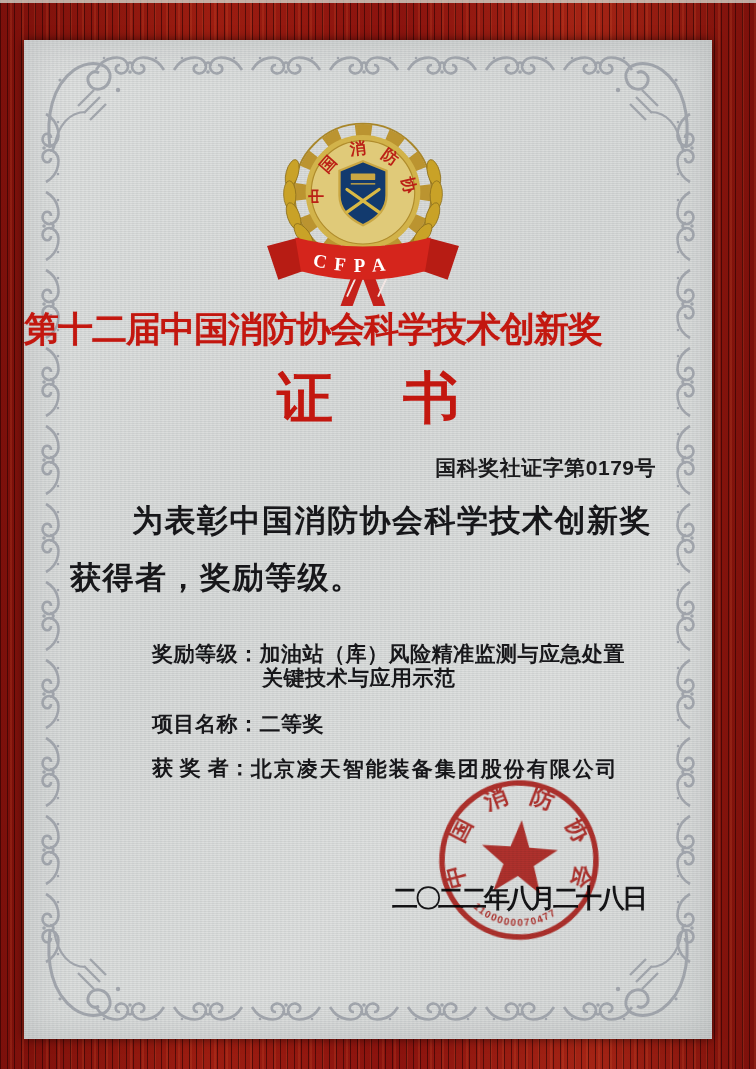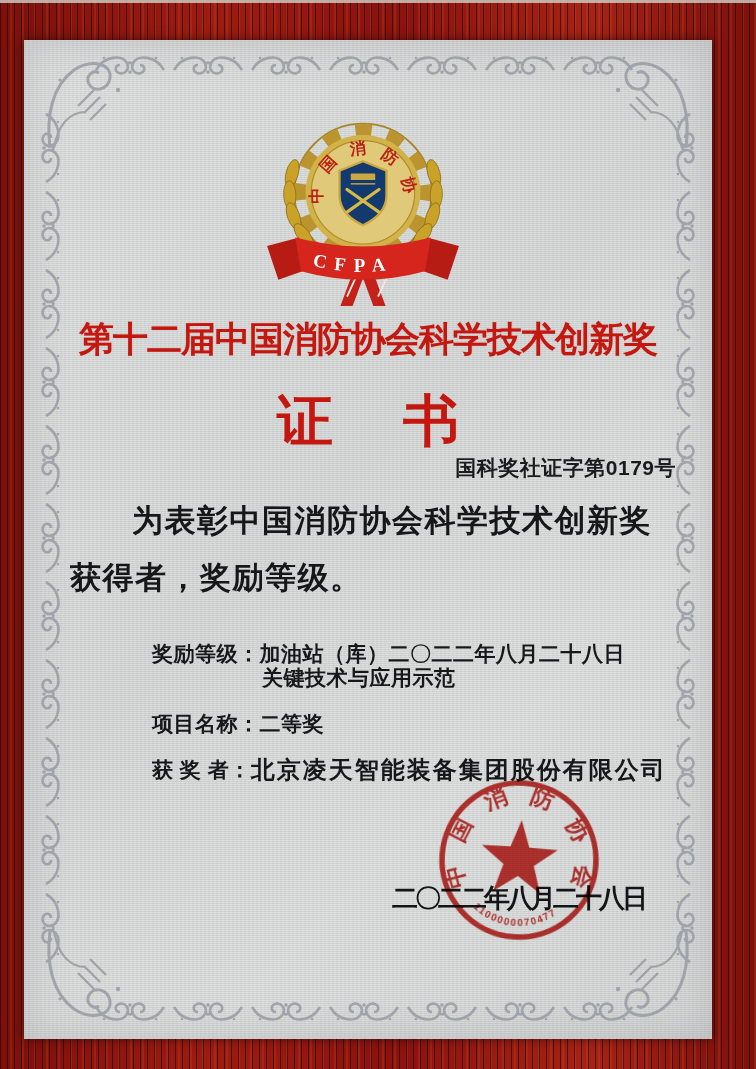--- a/index.html
+++ b/index.html
@@ -16,47 +16,47 @@
     position:absolute;left:24px;top:40px;width:688px;height:999px;
     background:
       repeating-linear-gradient(0deg, rgba(255,255,255,.16) 0 1px, rgba(0,0,0,.025) 1px 2px),
       repeating-linear-gradient(90deg, rgba(175,180,183,.14) 0 2px, rgba(0,0,0,0) 2px 4px),
       linear-gradient(135deg,#dadcdb,#d2d5d4 45%,#d9dbda 70%,#cfd2d1);
     box-shadow:0 0 10px rgba(0,0,0,.55), inset 0 0 40px rgba(120,125,128,.25);
   }
   .orn-svg{position:absolute;left:12px;top:12px;}
   .logo-svg{position:absolute;left:226px;top:78px;}
   .cert-title{
-    position:absolute;top:276px;left:0;width:100%;text-align:center;
+    position:absolute;top:266px;left:0;width:100%;
     font-family:"Liberation Serif",serif;font-weight:bold;
     font-size:35px;letter-spacing:-1px;color:#c3170f;
     text-shadow:0 0 1px rgba(195,23,15,.4);
   }
   .cert-heading{
     position:absolute;top:330px;left:0;width:100%;text-align:center;
     font-family:"Liberation Serif",serif;font-weight:bold;
-    font-size:56px;color:#c3170f;line-height:1;margin-top:23px;
+    font-size:56px;color:#c3170f;line-height:1;
   }
   .cert-heading .h2{margin-left:56px;}
   .doc-number{
-    position:absolute;top:414px;right:36px;
+    position:absolute;top:414px;right:56px;
     font-size:21px;font-weight:bold;color:#1b1b1d;letter-spacing:0.5px;
   }
   .body-text{
     position:absolute;top:452px;left:46px;right:29px;
     font-family:"Liberation Serif",serif;font-weight:600;
     font-size:31px;color:#17171a;line-height:57px;letter-spacing:1.5px;
   }
   .body-text .indent{display:inline-block;width:62px;}
   .field{position:absolute;left:128px;color:#17171a;font-weight:bold;font-size:21px;letter-spacing:0.5px;white-space:nowrap;}
   .f-project{top:600px;}
   .f-project2{top:624px;padding-left:110px;}
   .f-grade{top:670px;}
   .f-winner{top:714px;}
-  .f-winner .winner-value{font-size:24px;letter-spacing:2px;vertical-align:-1px;}
+  .f-winner .winner-value{font-size:21px;letter-spacing:2px;vertical-align:-1px;}
   .date-line{
     position:absolute;left:368px;top:841px;z-index:4;
     font-family:"Liberation Serif",serif;font-weight:bold;
     font-size:26px;letter-spacing:-3px;color:#141416;white-space:nowrap;
   }
   .seal-svg{
     position:absolute;left:410px;top:735px;z-index:5;
     mix-blend-mode:multiply;opacity:.9;transform:rotate(4deg);
   }
   .serial-line{
@@ -200,21 +200,21 @@
   </div>
 
   <div class="doc-number">国科奖社证字第0179号</div>
 
   <div class="body-text">
     <span class="indent"></span><span>为表彰中国消防协会科学技术创新奖</span><br>
     <span>获得者，奖励等级。</span>
   </div>
 
   <div class="field f-project">
-    <span>奖励等级：</span><span>加油站（库）二〇二二年八月二十八日</span>
+    <span>奖励等级：</span><span>加油站（库）风险精准监测与应急处置</span>
   </div>
   <div class="field f-project2">
     <span>关键技术与应用示范</span>
   </div>
   <div class="field f-grade">
     <span>项目名称：</span><span>二等奖</span>
   </div>
   <div class="field f-winner">
     <span>获 奖 者：</span><span class="winner-value">北京凌天智能装备集团股份有限公司</span>
   </div>

